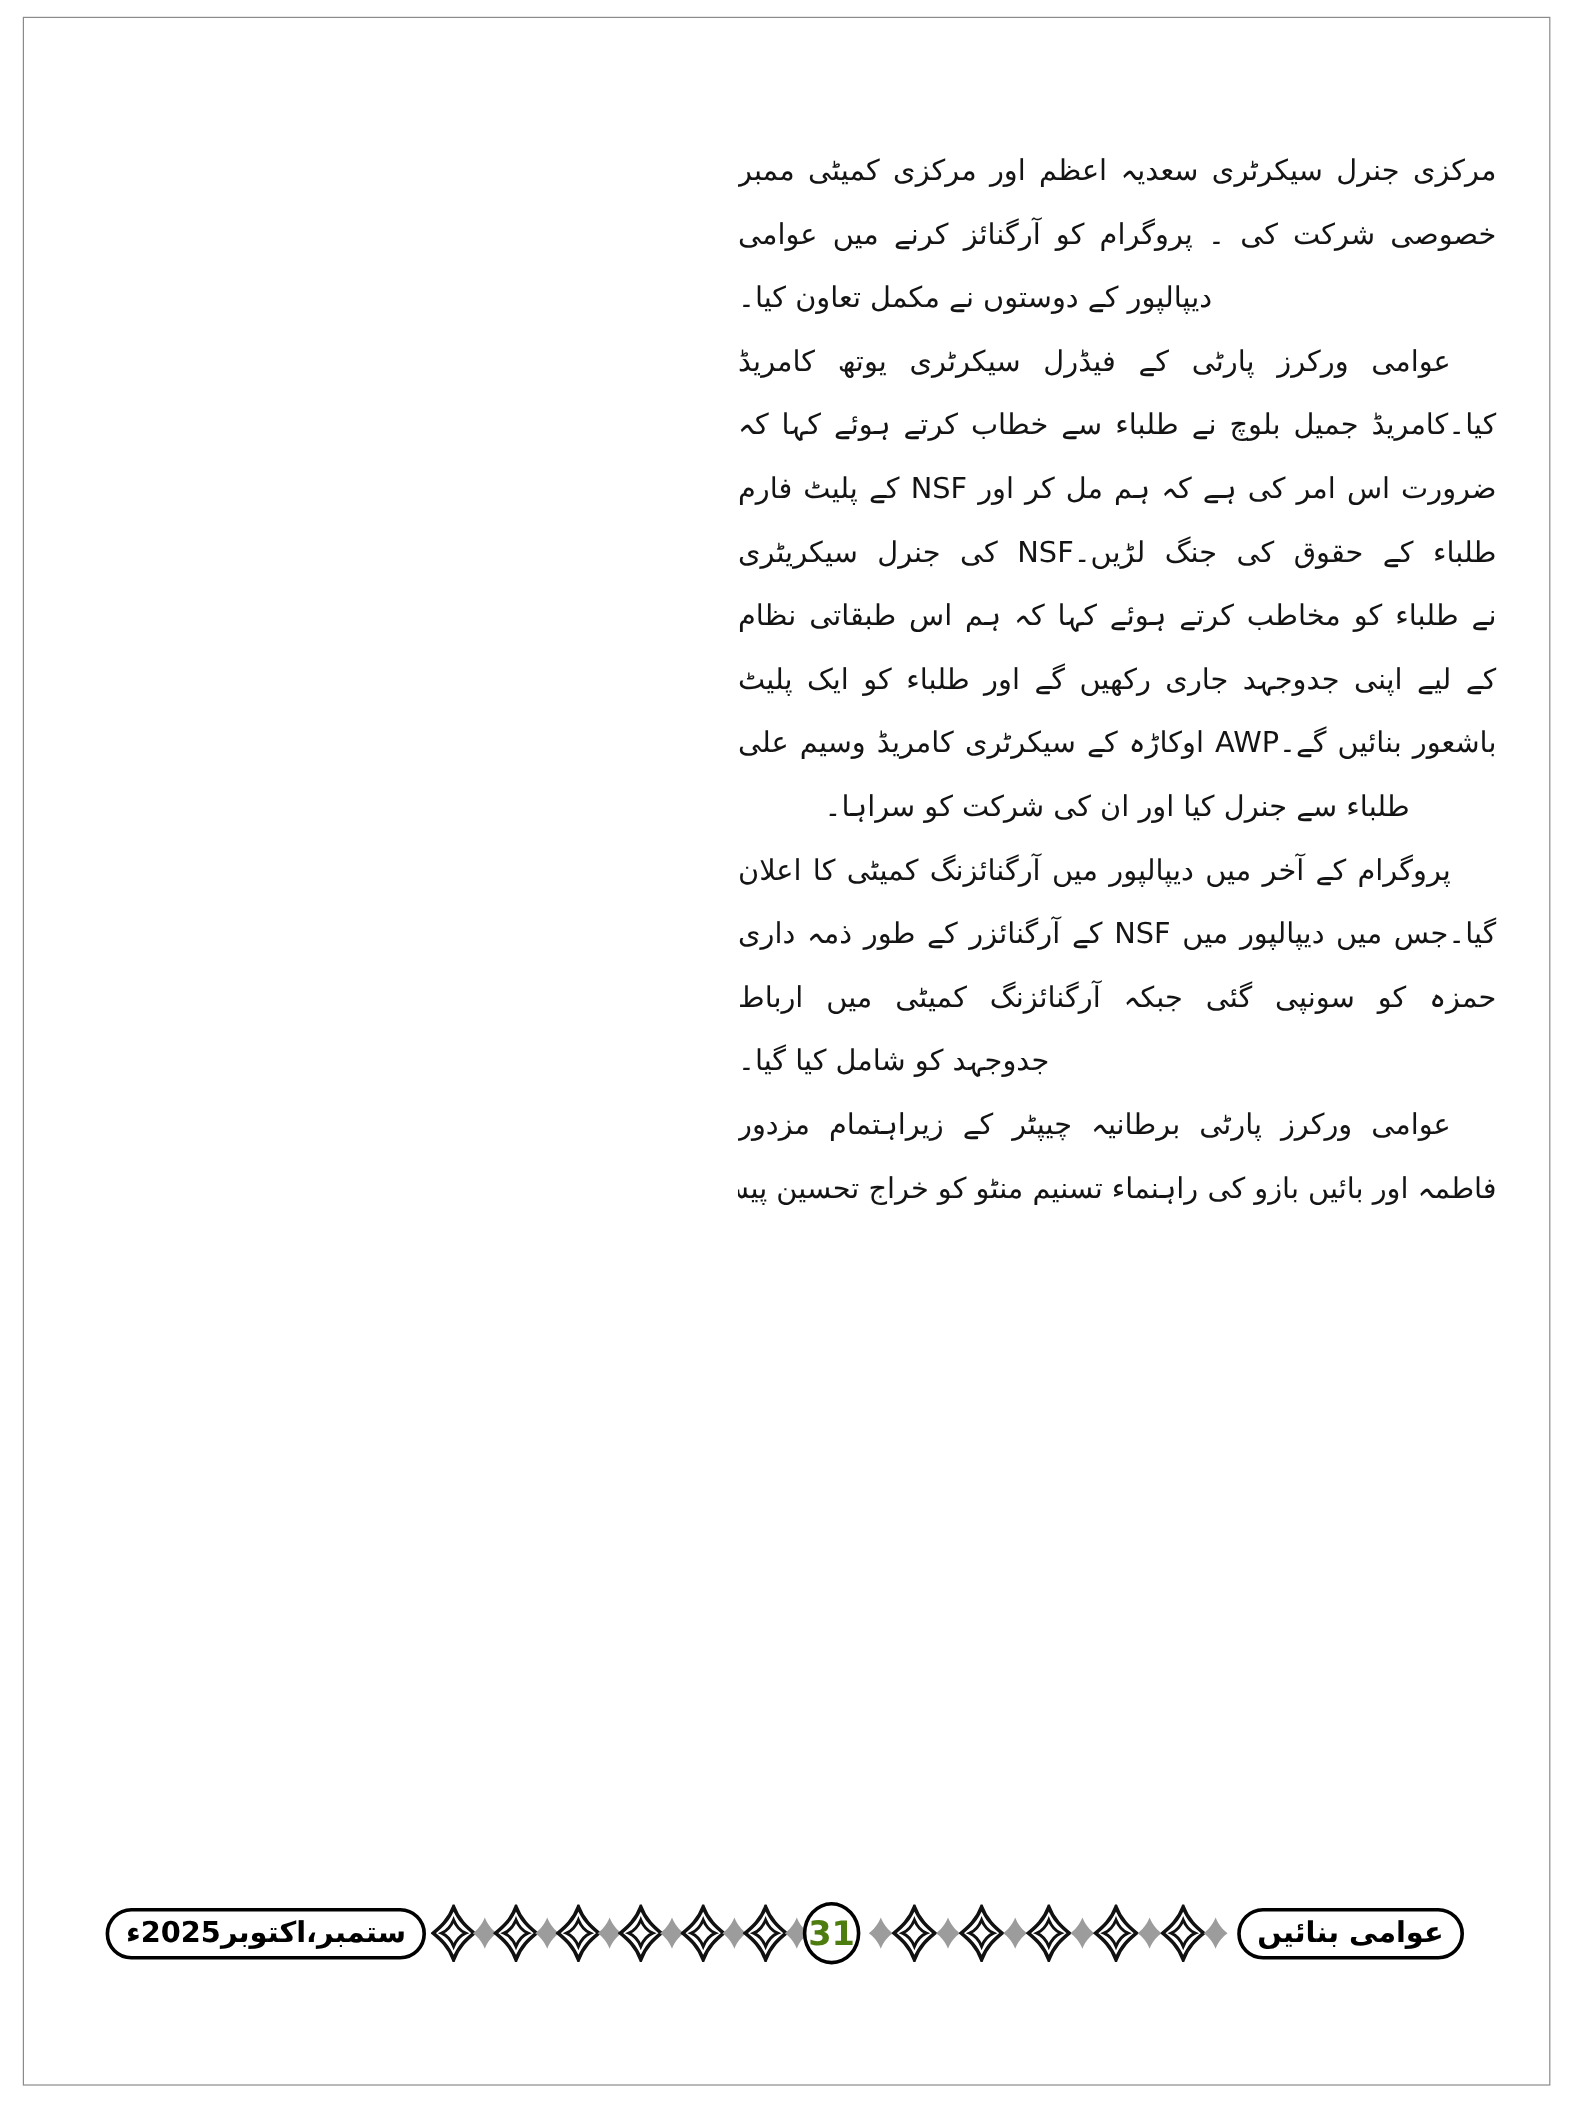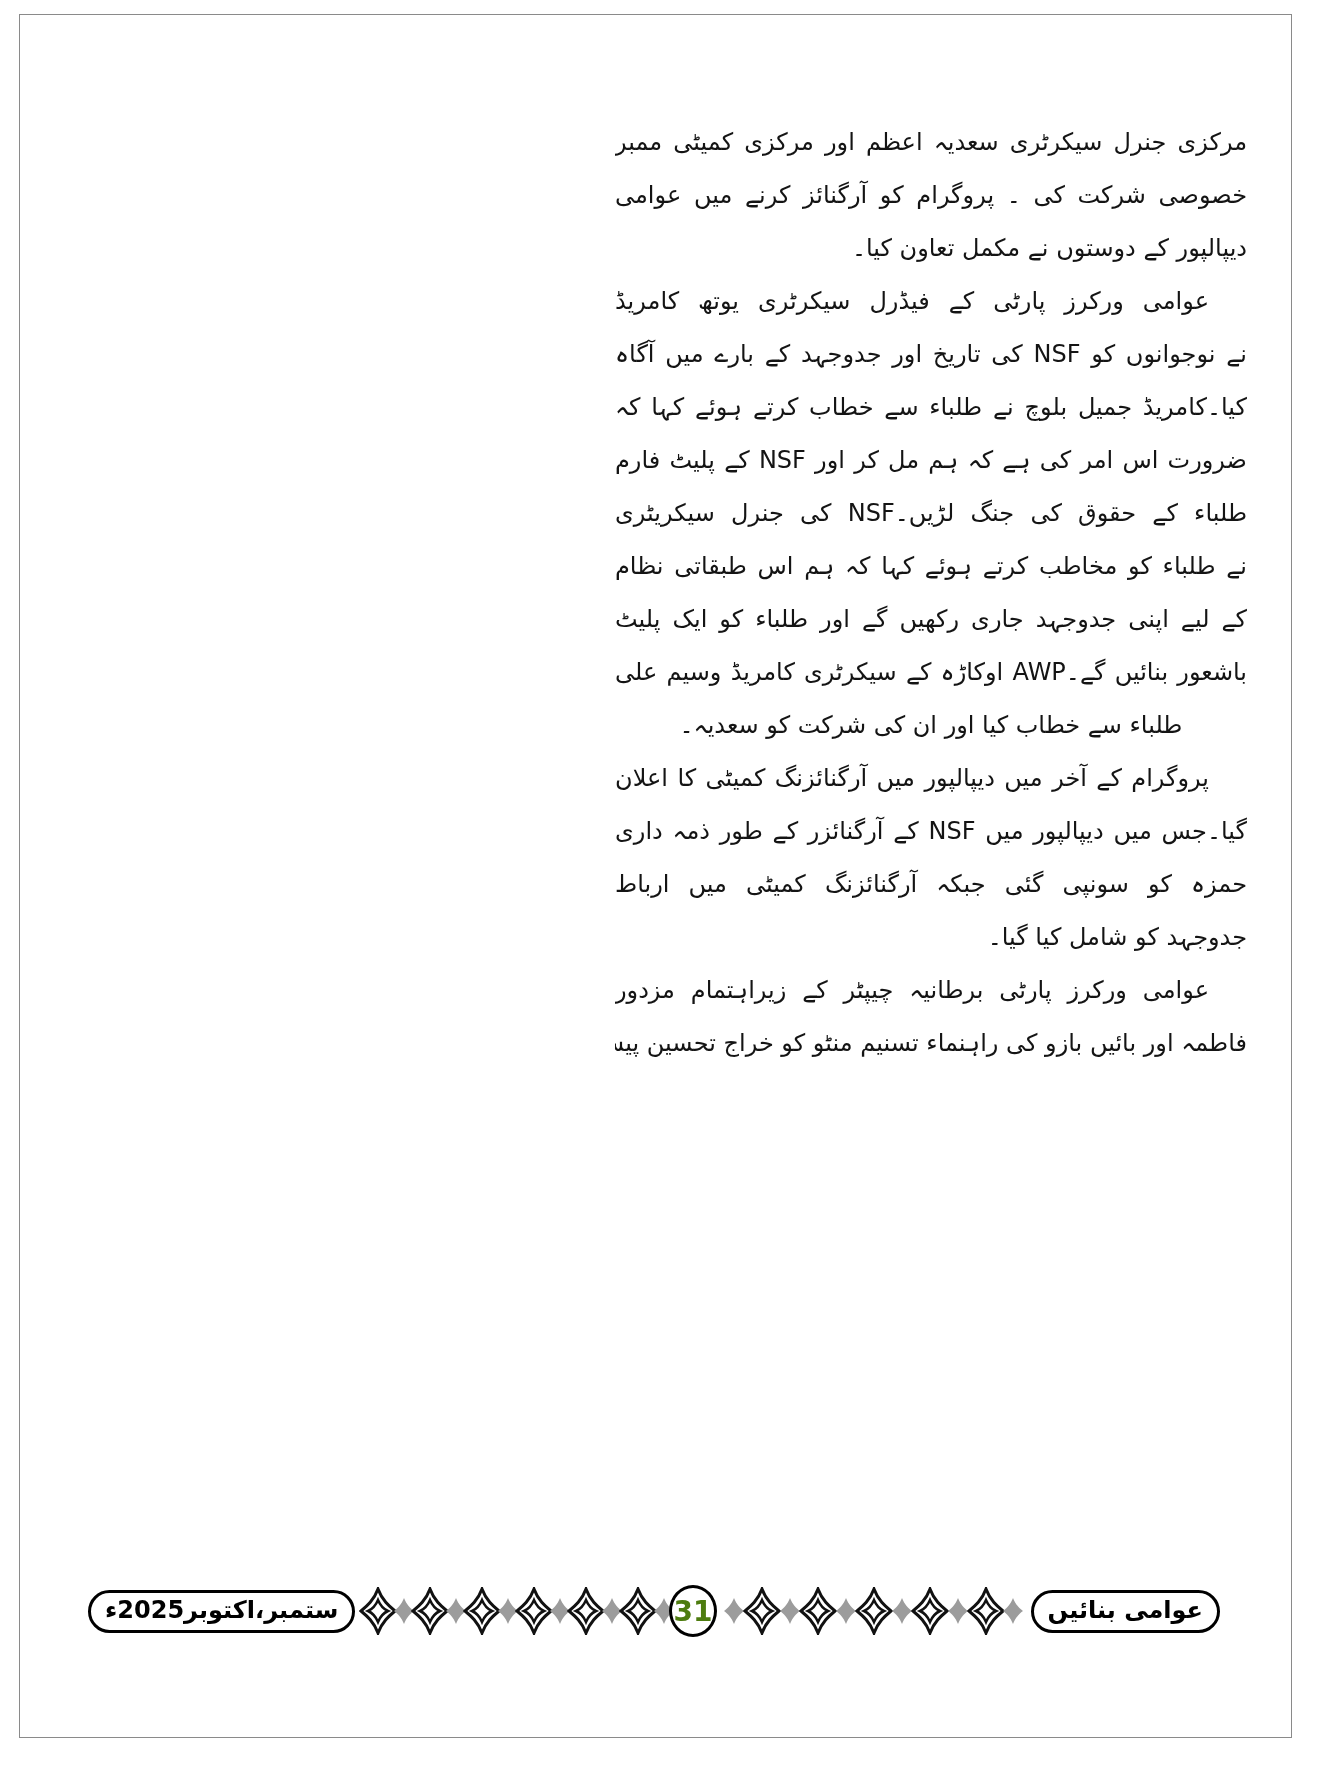--- a/index.html
+++ b/index.html
@@ -26,21 +26,21 @@
     color: #141414;
   }
   .article .line {
     height: 53px;
     line-height: 53px;
     font-size: 24px;
     overflow: hidden;
     white-space: nowrap;
   }
   .article .line.justify { white-space: normal; text-align: justify; text-align-last: justify; }
-  .article .line.left   { text-align: right; }
+  .article .line.left   { text-align: left; }
   .article .line.center { text-align: center; }
   .article .line.indent { padding-right: 38px; }
   
   .footer {
     position: absolute;
     left: 88px; top: 1586px;
     width: 1132px; height: 50px;
     display: flex;
     align-items: center;
   }
@@ -82,28 +82,27 @@
 </head>
 <body>
 
 <div class="page-border"></div>
 
 <div class="article">
     <div class="line justify">مرکزی جنرل سیکرٹری سعدیہ اعظم اور مرکزی کمیٹی ممبر ڈاکٹر جمیل بلوچ نے</div>
     <div class="line justify">خصوصی شرکت کی ۔ پروگرام کو آرگنائز کرنے میں عوامی ورکرز پارٹی</div>
     <div class="line left">دیپالپور کے دوستوں نے مکمل تعاون کیا۔</div>
     <div class="line justify indent">عوامی ورکرز پارٹی کے فیڈرل سیکرٹری یوتھ کامریڈ احتشام اکبر</div>
-    <div class="line justify">نے نوجوانوں کو NSF کی تاریخ اور جدوجہد کے بارے میں آگاہ</div>
     <div class="line justify">کیا۔کامریڈ جمیل بلوچ نے طلباء سے خطاب کرتے ہوئے کہا کہ ہمیں</div>
     <div class="line justify">ضرورت اس امر کی ہے کہ ہم مل کر اور NSF کے پلیٹ فارم پر منظّم ہوکر</div>
     <div class="line justify">طلباء کے حقوق کی جنگ لڑیں۔NSF کی جنرل سیکریٹری کامریڈ سعدیہ</div>
     <div class="line justify">نے طلباء کو مخاطب کرتے ہوئے کہا کہ ہم اس طبقاتی نظام تعلیم کے خاتمے</div>
     <div class="line justify">کے لیے اپنی جدوجہد جاری رکھیں گے اور طلباء کو ایک پلیٹ فارم پر منظّم اور</div>
     <div class="line justify">باشعور بنائیں گے۔AWP اوکاڑہ کے سیکرٹری کامریڈ وسیم علی نے بھی</div>
-    <div class="line center">طلباء سے خطاب کیا اور ان کی شرکت کو سعدیہ۔</div>
+    <div class="line center">طلباء سے جنرل کیا اور ان کی شرکت کو سراہا۔</div>
     <div class="line justify indent">پروگرام کے آخر میں دیپالپور میں آرگنائزنگ کمیٹی کا اعلان کیا</div>
     <div class="line justify">گیا۔جس میں دیپالپور میں NSF کے آرگنائزر کے طور ذمہ داری راؤ</div>
     <div class="line justify">حمزہ کو سونپی گئی جبکہ آرگنائزنگ کمیٹی میں ارباط حیدر،حسن ثقلین اور ملک</div>
     <div class="line left">جدوجہد کو شامل کیا گیا۔</div>
     <div class="line justify indent">عوامی ورکرز پارٹی برطانیہ چیپٹر کے زیراہتمام مزدور راہنماء کنیز</div>
     <div class="line center">فاطمہ اور بائیں بازو کی راہنماء تسنیم منٹو کو خراج تحسین پیش کیا گیا۔</div>
   </div>
 
 <div class="footer">
   <div class="oval">

